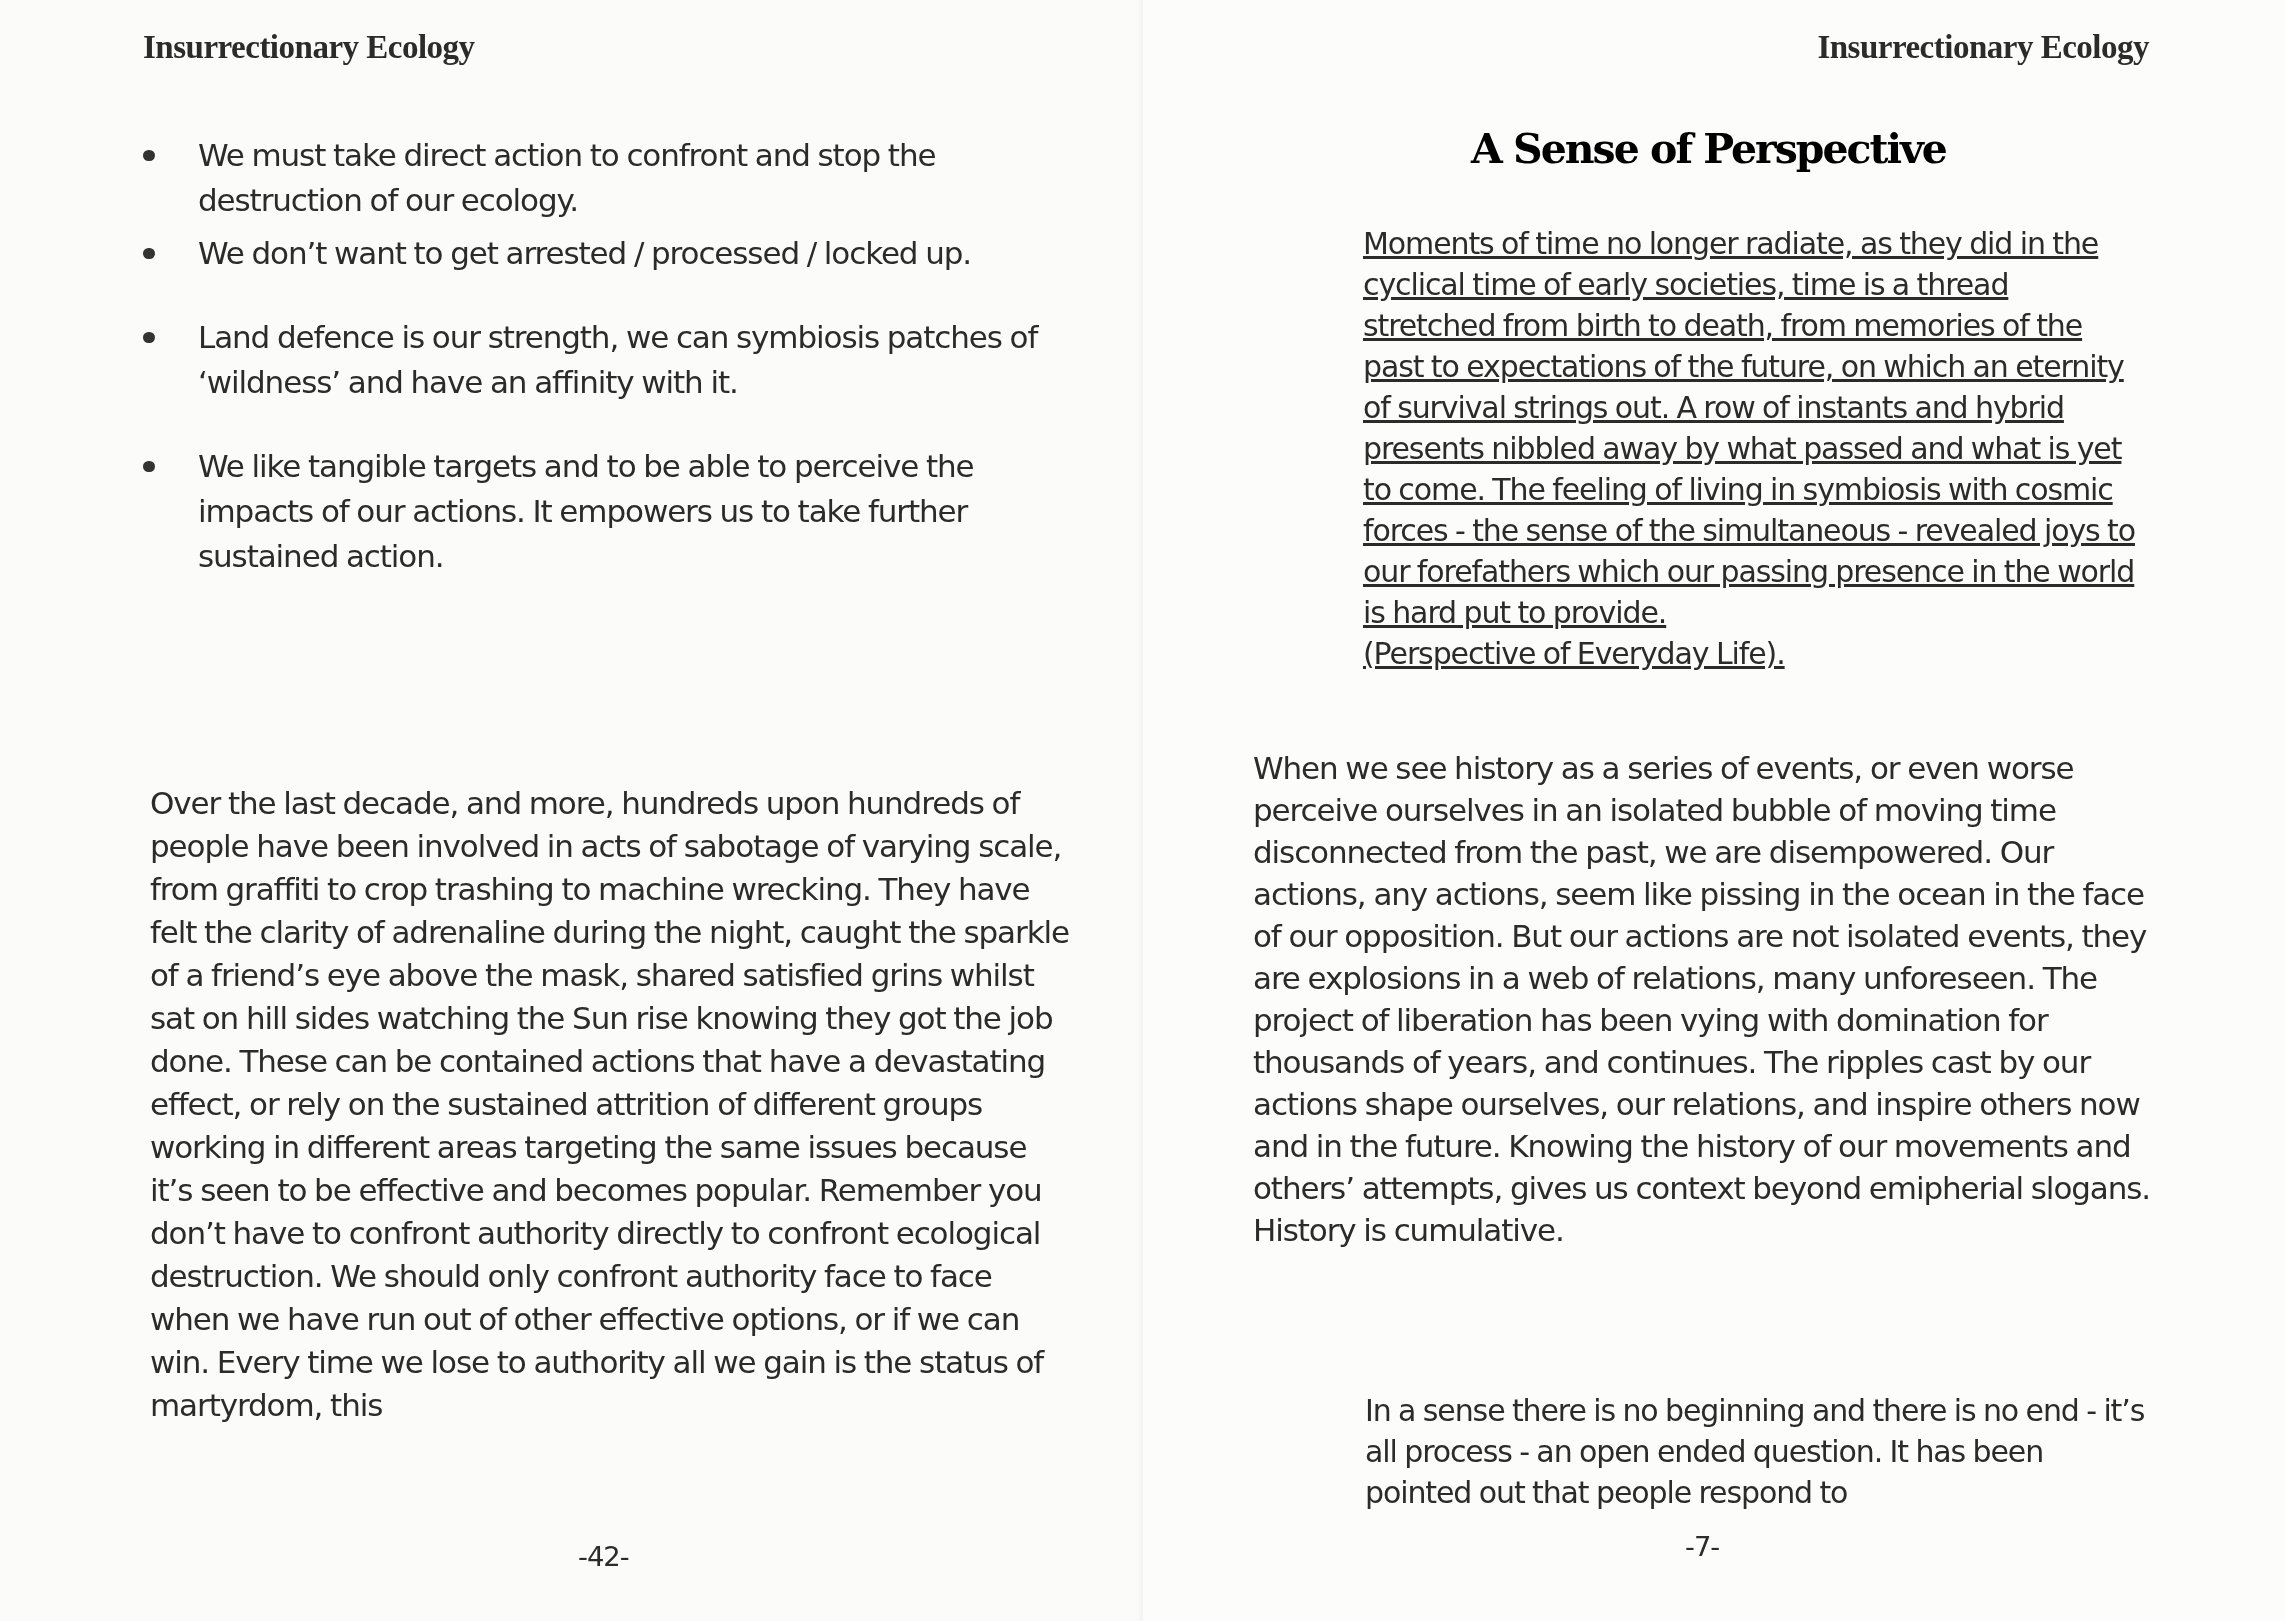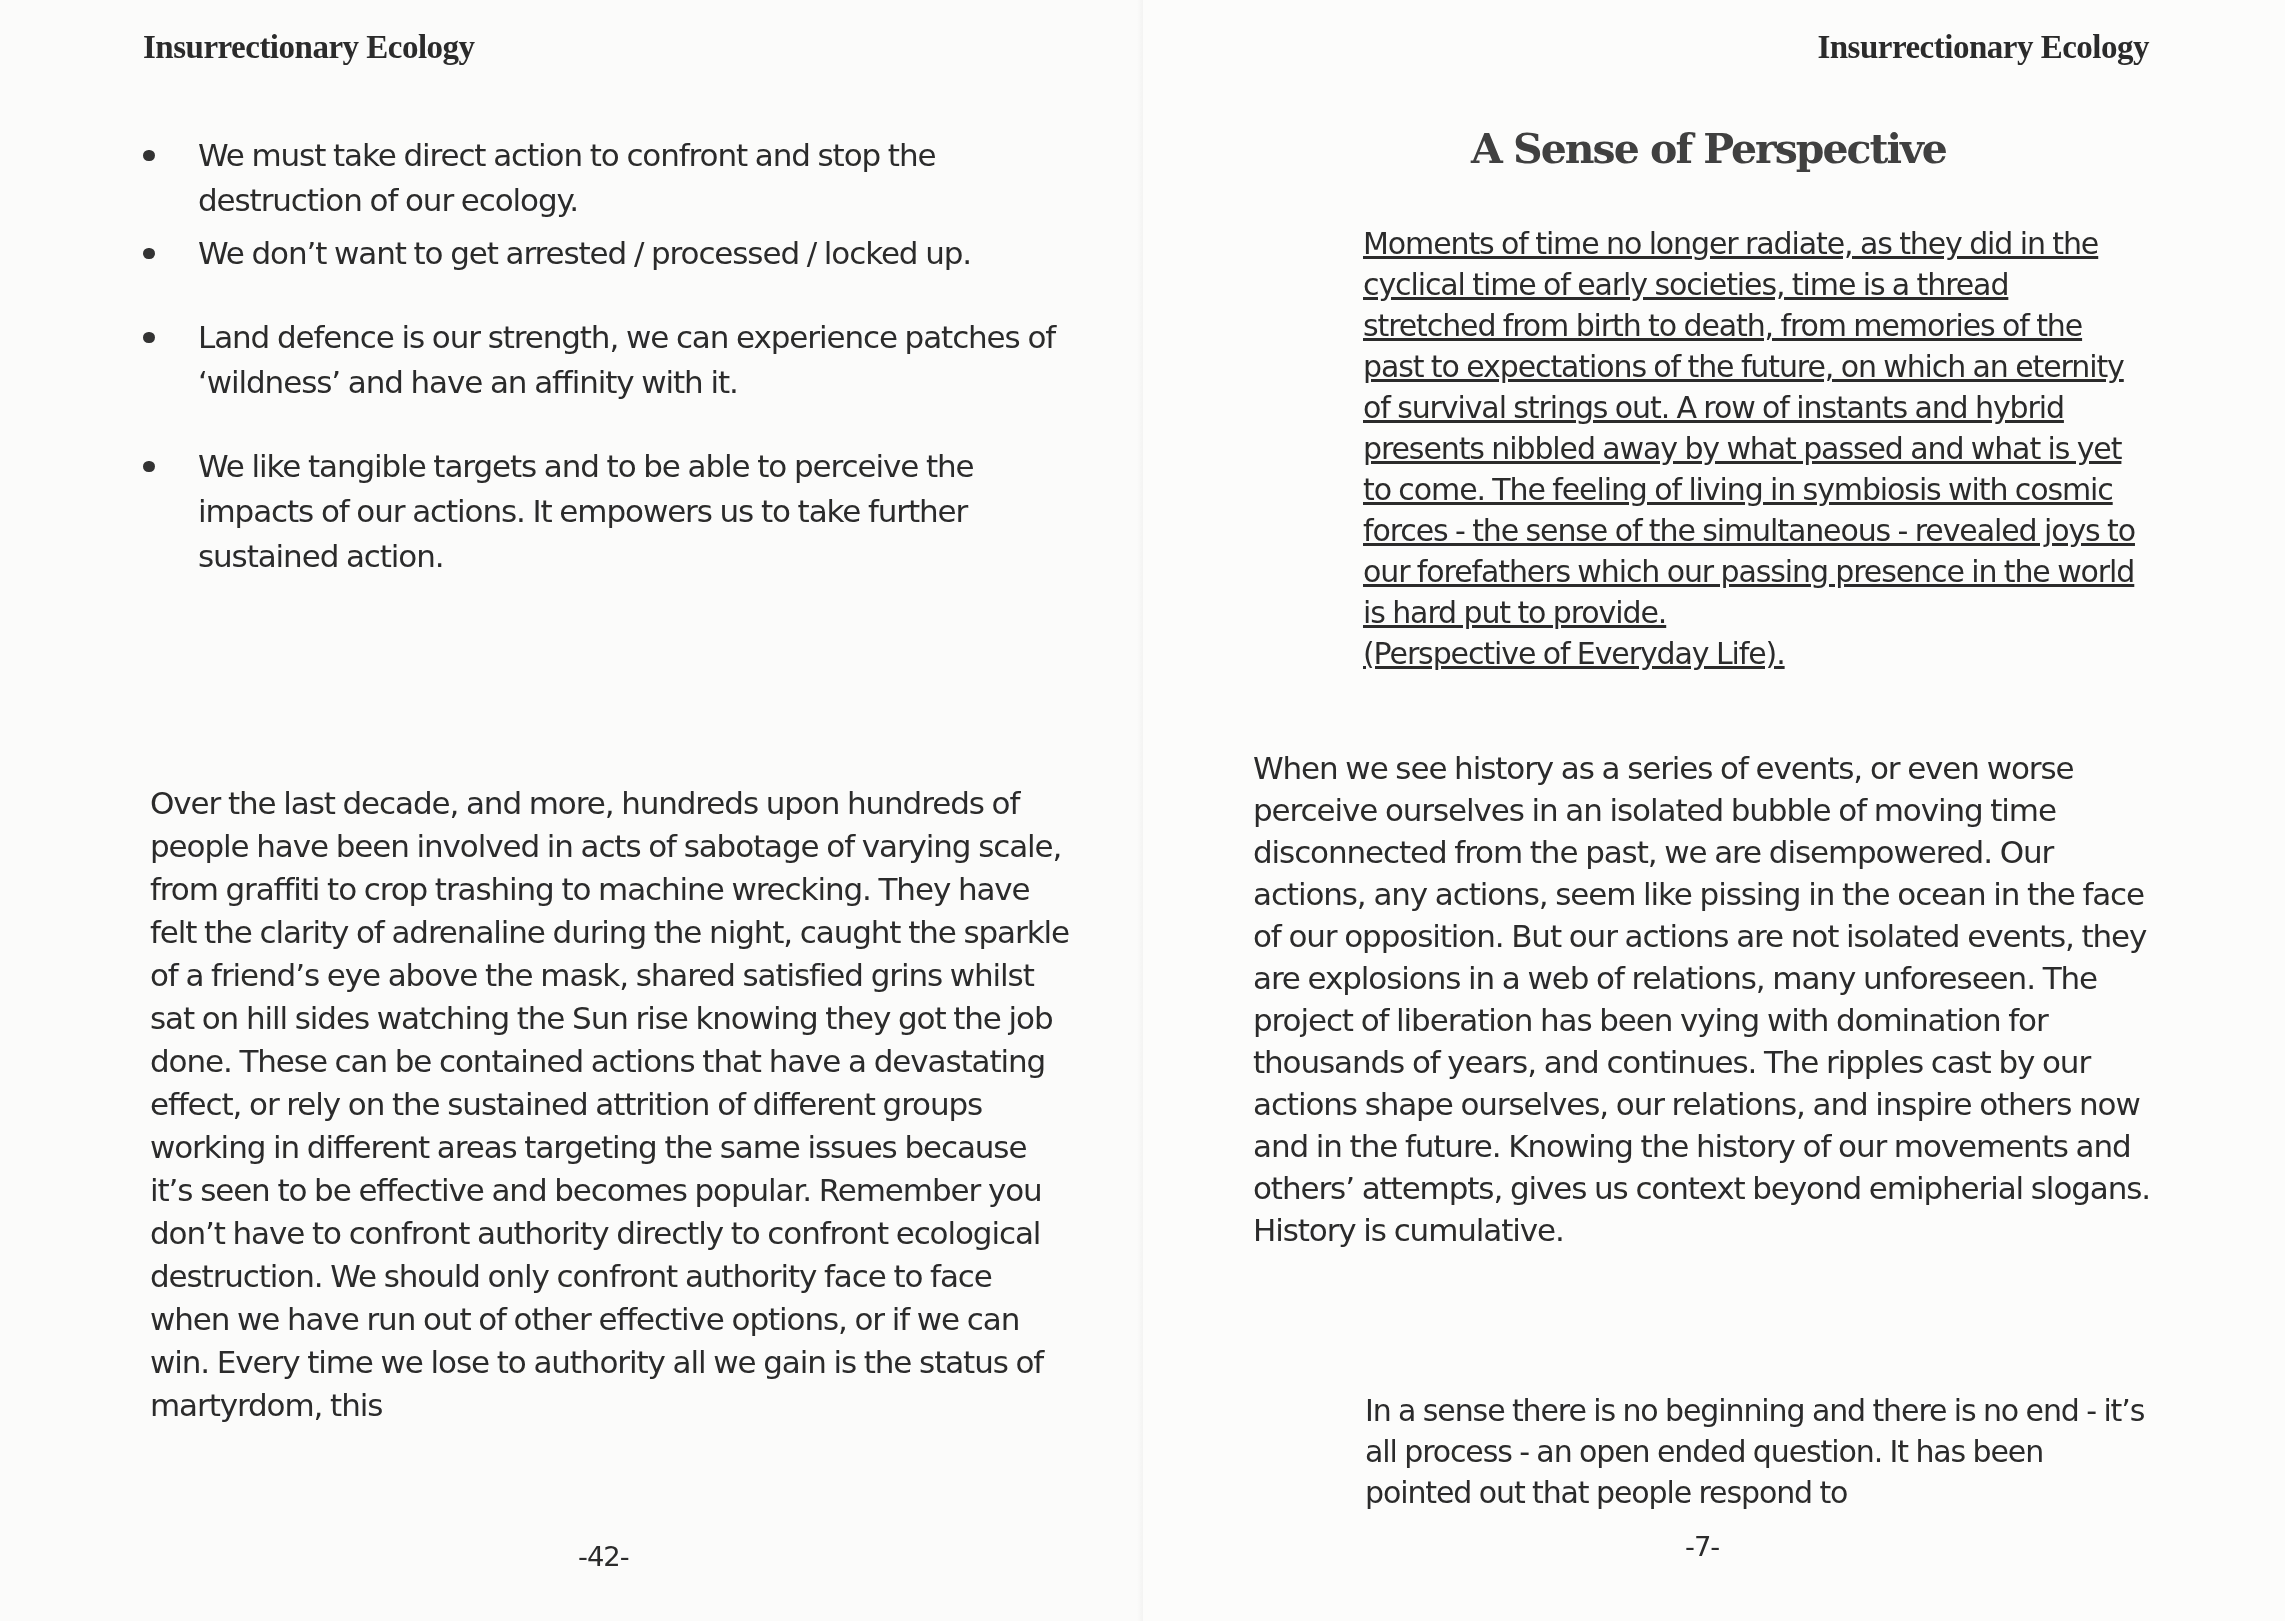--- a/index.html
+++ b/index.html
@@ -91,21 +91,21 @@
     .right .page-number { left: 542px; top: 1531px; }
 
     .chapter-title {
       position: absolute;
       left: 328px;
       top: 125px;
       font-family: "DejaVu Serif", serif;
       font-weight: bold;
       font-size: 41px;
       letter-spacing: -2px;
-      color: #404040;
+      color: #000000;
     }
 
     .quote {
       position: absolute;
       left: 220px;
       top: 223px;
       width: 784px;
       line-height: 41px;
       font-size: 30px;
       text-decoration: underline;
@@ -150,21 +150,21 @@
     <li class="bullet b1">
       <span class="dot"></span>
       <span>We must take direct action to confront and stop the destruction of our ecology.</span>
     </li>
     <li class="bullet b3">
       <span class="dot"></span>
       <span>We don’t want to get arrested / processed / locked up.</span>
     </li>
     <li class="bullet b4">
       <span class="dot"></span>
-      <span>Land defence is our strength, we can experience patches of ‘wildness’ and have an affinity with it.</span>
+      <span>Land defence is our strength, we can symbiosis patches of ‘wildness’ and have an affinity with it.</span>
     </li>
     <li class="bullet b5">
       <span class="dot"></span>
       <span>We like tangible targets and to be able to perceive the impacts of our actions. It empowers us to take further sustained action.</span>
     </li>
   </ul>
 
   <p class="left-para body-text" style="margin:0; hyphens:auto; text-align:left;">Over the last decade, and more, hundreds upon hundreds of people have been involved in acts of sabotage of varying scale, from graffiti to crop trashing to machine wrecking. They have felt the clarity of adrenaline during the night, caught the sparkle of a friend’s eye above the mask, shared satisfied grins whilst sat on hill sides watching the Sun rise knowing they got the job done. These can be contained actions that have a devastating effect, or rely on the sustained attrition of different groups working in different areas targeting the same issues because it’s seen to be effective and becomes popular. Remember you don’t have to confront authority directly to confront ecological destruction. We should only confront authority face to face when we have run out of other effective options, or if we can win. Every time we lose to authority all we gain is the status of martyrdom, this</p>
 
   <div class="page-number">-42-</div>

